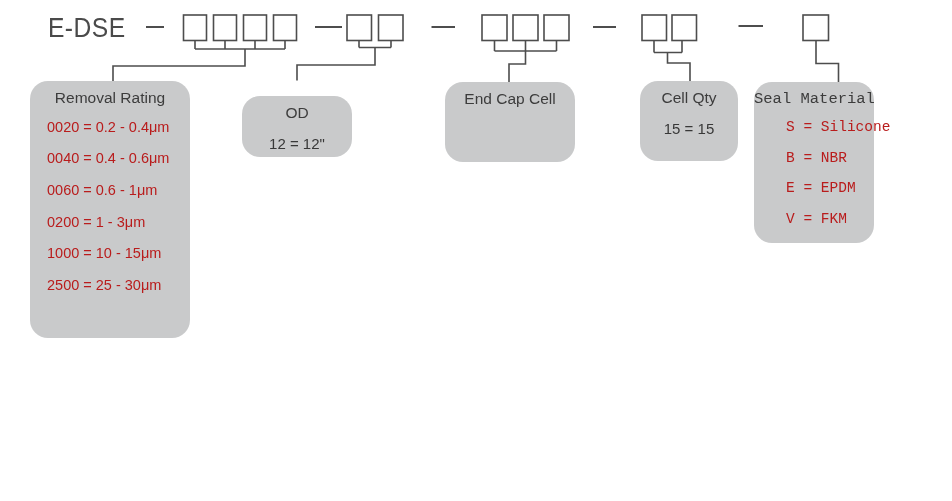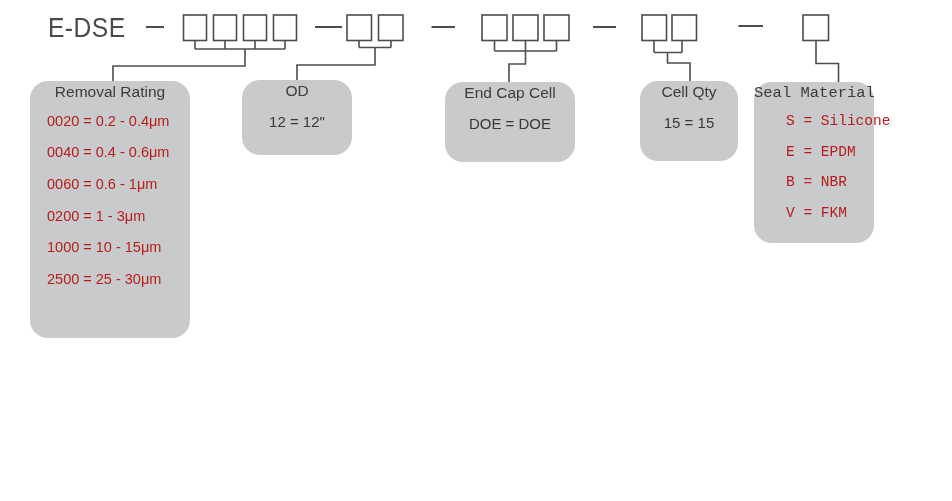--- a/index.html
+++ b/index.html
@@ -32,20 +32,21 @@
     left: 0;
     top: 0;
   }
   .panel {
     position: absolute;
     background: #c9cacb;
     border-radius: 18px;
     box-sizing: border-box;
   }
   .panel-title {
+    padding-top: 6px;
     height: 22px;
     line-height: 22px;
     text-align: center;
     font-size: 15.5px;
     color: #3c3c3c;
     white-space: nowrap;
   }
   .panel-item {
     display: flex;
     align-items: center;
@@ -56,21 +57,21 @@
   .panel-value {
     margin-top: 11px;
     text-align: center;
     font-size: 15px;
     color: #383838;
     white-space: nowrap;
   }
   .p-removal { left: 30px;  top: 81px; width: 160px; height: 257px; }
   .p-removal .panel-item { height: 31.6px; padding-left: 17px; }
   .p-removal .panel-title { margin-bottom: 2px; }
-  .p-od      { left: 242px; top: 80px; width: 110px; height: 75px; }
+  .p-od      { left: 242px; top: 96px; width: 110px; height: 61px; }
   .p-endcap  { left: 445px; top: 82px; width: 130px; height: 80px; }
   .p-cellqty { left: 640px; top: 81px; width: 98px;  height: 80px; }
   .p-seal    { left: 754px; top: 82px; width: 120px; height: 161px; font-family: Liberation Mono, monospace; }
   .p-seal .panel-item { height: 30.5px; padding-left: 32px; }
   .p-seal .panel-title { margin-bottom: 2px; }
 </style>
 </head>
 <body>
 
 <div class="canvas">
@@ -118,29 +119,28 @@
     <div class="panel-item">2500 = 25 - 30μm</div>
   </div>
 
   <div class="panel p-od">
     <div class="panel-title">OD</div>
     <div class="panel-value">12 = 12"</div>
   </div>
 
   <div class="panel p-endcap">
     <div class="panel-title">End Cap Cell</div>
-    <div class="panel-value">DOE = DOE</div>
   </div>
 
   <div class="panel p-cellqty">
     <div class="panel-title">Cell Qty</div>
     <div class="panel-value">15 = 15</div>
   </div>
 
   <div class="panel p-seal">
     <div class="panel-title">Seal Material</div>
     <div class="panel-item">S = Silicone</div>
+    <div class="panel-item">B = NBR</div>
     <div class="panel-item">E = EPDM</div>
-    <div class="panel-item">B = NBR</div>
     <div class="panel-item">V = FKM</div>
   </div>
 
 </div>
 
 </body></html>

